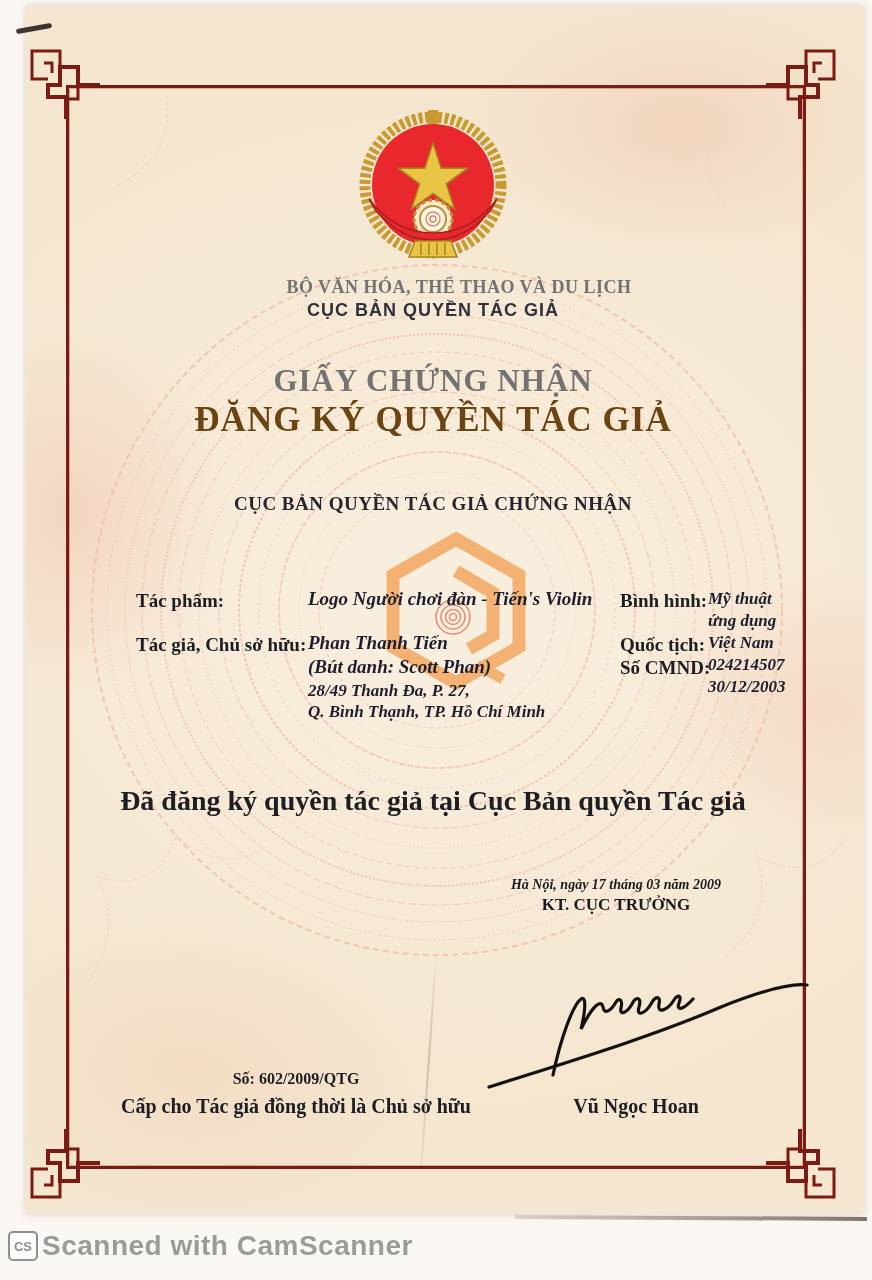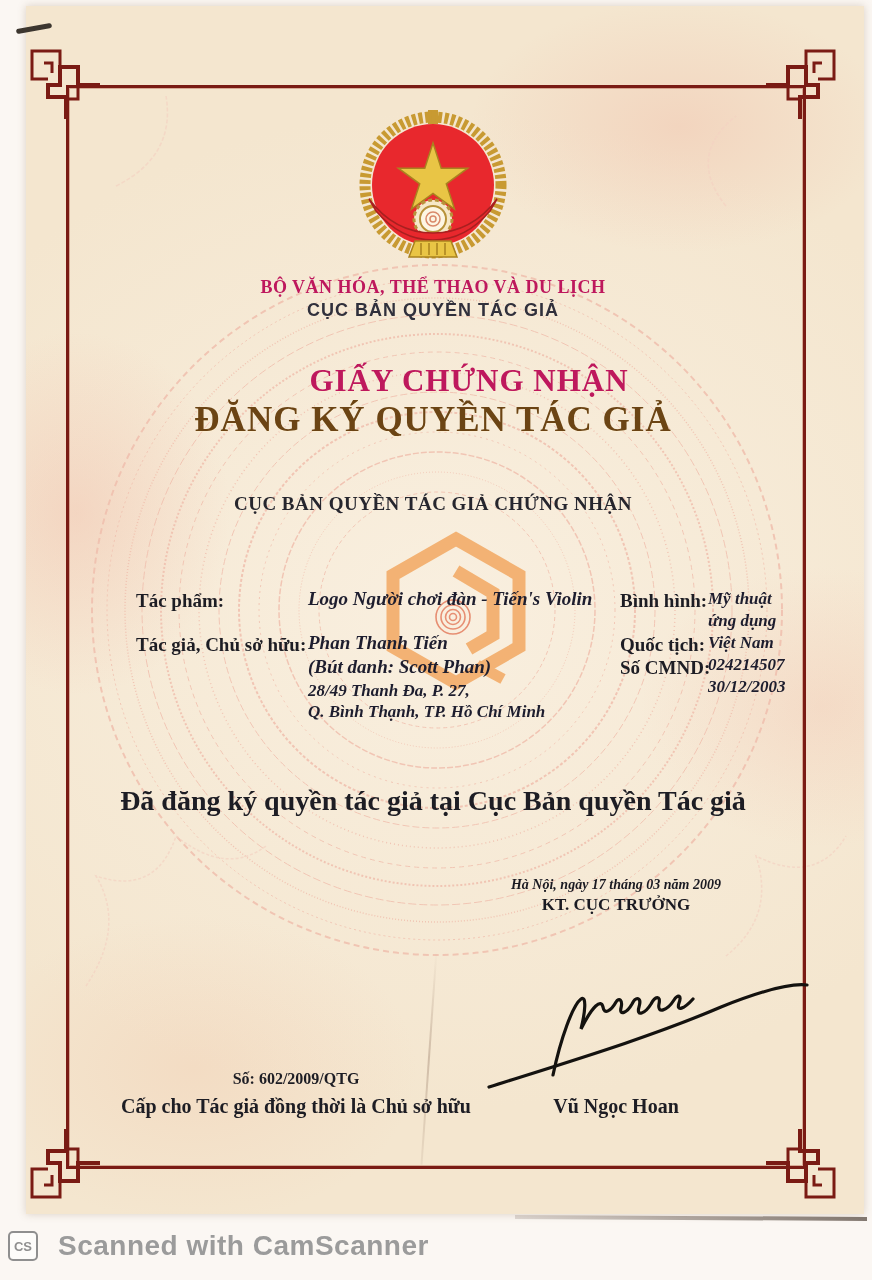--- a/index.html
+++ b/index.html
@@ -19,55 +19,55 @@
   .frame{position:absolute;left:66px;top:85px;width:734px;height:1078px;
     border:3px solid #7a1b14;box-shadow:inset 0 0 0 1px rgba(160,60,40,.35);z-index:1;}
   .corner{position:absolute;width:80px;height:80px;z-index:2;}
   .corner.tl{left:20px;top:39px;}
   .corner.tr{left:766px;top:39px;transform:scaleX(-1);}
   .corner.bl{left:20px;top:1129px;transform:scaleY(-1);}
   .corner.br{left:766px;top:1129px;transform:scale(-1,-1);}
   .content{position:absolute;left:66px;top:85px;width:734px;height:1078px;z-index:3;}
   .emblem{position:absolute;left:287px;top:22px;width:160px;height:160px;}
   .ministry{position:absolute;left:0;top:192px;width:100%;text-align:center;
-    font-size:18px;font-weight:bold;color:#be185d;letter-spacing:.5px;}
+    font-size:18px;font-weight:bold;color:#737373;letter-spacing:.5px;padding-left:26px;}
   .office{position:absolute;left:0;top:215px;width:100%;text-align:center;
     font-family:"Liberation Sans",sans-serif;font-size:18px;font-weight:bold;color:#30303c;letter-spacing:1px;}
   .title1{position:absolute;left:0;top:278px;width:100%;text-align:center;
-    font-size:31px;font-weight:bold;color:#be185d;letter-spacing:1px;text-shadow:0 1px 0 rgba(255,240,210,.6);padding-left:36px;}
+    font-size:31px;font-weight:bold;color:#737373;letter-spacing:1px;text-shadow:0 1px 0 rgba(255,240,210,.6);}
   .title2{position:absolute;left:0;top:315px;width:100%;text-align:center;
     font-size:35px;font-weight:bold;color:#6b4414;letter-spacing:1px;text-shadow:0 1px 0 rgba(255,240,210,.6);}
   .certify{position:absolute;left:0;top:408px;width:100%;text-align:center;
     font-size:19px;font-weight:bold;color:#26262e;letter-spacing:.5px;}
   .hexlogo{position:absolute;left:315px;top:440px;width:150px;height:185px;opacity:.8;}
   .lbl{position:absolute;font-size:19px;font-weight:bold;color:#1d1d24;white-space:nowrap;}
   .val{position:absolute;font-size:19px;font-weight:bold;font-style:italic;color:#1d1d2e;white-space:nowrap;}
   .val.sm{font-size:17px;}
   .statement{position:absolute;left:0;top:700px;width:100%;text-align:center;
     font-size:28px;font-weight:bold;color:#1d1d24;}
   .datewrap{position:absolute;left:380px;top:792px;width:340px;text-align:center;}
   .placedate{font-size:14px;font-weight:bold;font-style:italic;color:#1a1a22;white-space:nowrap;}
   .rank{font-size:17px;font-weight:bold;color:#1a1a22;margin-top:2px;}
   .sig{position:absolute;left:415px;top:880px;width:330px;height:135px;}
-  .signer{position:absolute;left:430px;top:1010px;width:240px;text-align:center;
+  .signer{position:absolute;left:450px;top:1010px;width:240px;text-align:center;
     font-size:20px;font-weight:bold;color:#1d1d24;}
   .regnum{position:absolute;left:20px;top:985px;width:420px;text-align:center;
     font-size:16px;font-weight:bold;color:#1d1d24;}
   .grant{position:absolute;left:20px;top:1010px;width:420px;text-align:center;
     font-size:20px;font-weight:bold;color:#1d1d24;}
   
   .scratch{position:absolute;left:16px;top:26px;width:36px;height:5px;background:#3c362f;
     border-radius:3px;transform:rotate(-10deg);z-index:4;}
   .crease{position:absolute;left:428px;top:950px;width:2px;height:215px;
     background:linear-gradient(to bottom, rgba(140,110,90,.0), rgba(140,110,90,.35), rgba(140,110,90,.1));
     transform:rotate(4deg);z-index:4;}
   .edge-smudge{position:absolute;left:515px;top:1216px;width:352px;height:4px;
     background:linear-gradient(to right, rgba(60,40,30,.15), rgba(50,35,25,.6));transform:rotate(.3deg);z-index:4;}
   
-  .cam{position:absolute;left:8px;top:1230px;display:flex;align-items:center;gap:20px;z-index:5;
+  .cam{position:absolute;left:8px;top:1230px;display:flex;align-items:center;gap:4px;z-index:5;
     font-family:"Liberation Sans",sans-serif;}
   .cs-badge{width:26px;height:26px;border:2px solid #8f8f8f;border-radius:5px;color:#8f8f8f;
     font-size:13px;font-weight:bold;display:flex;align-items:center;justify-content:center;background:rgba(255,255,255,.6);}
   .cam-text{font-size:28px;font-weight:bold;color:#9b9b9b;letter-spacing:.5px;}
 </style>
 </head>
 <body>
 
 <div class="stage">
 

